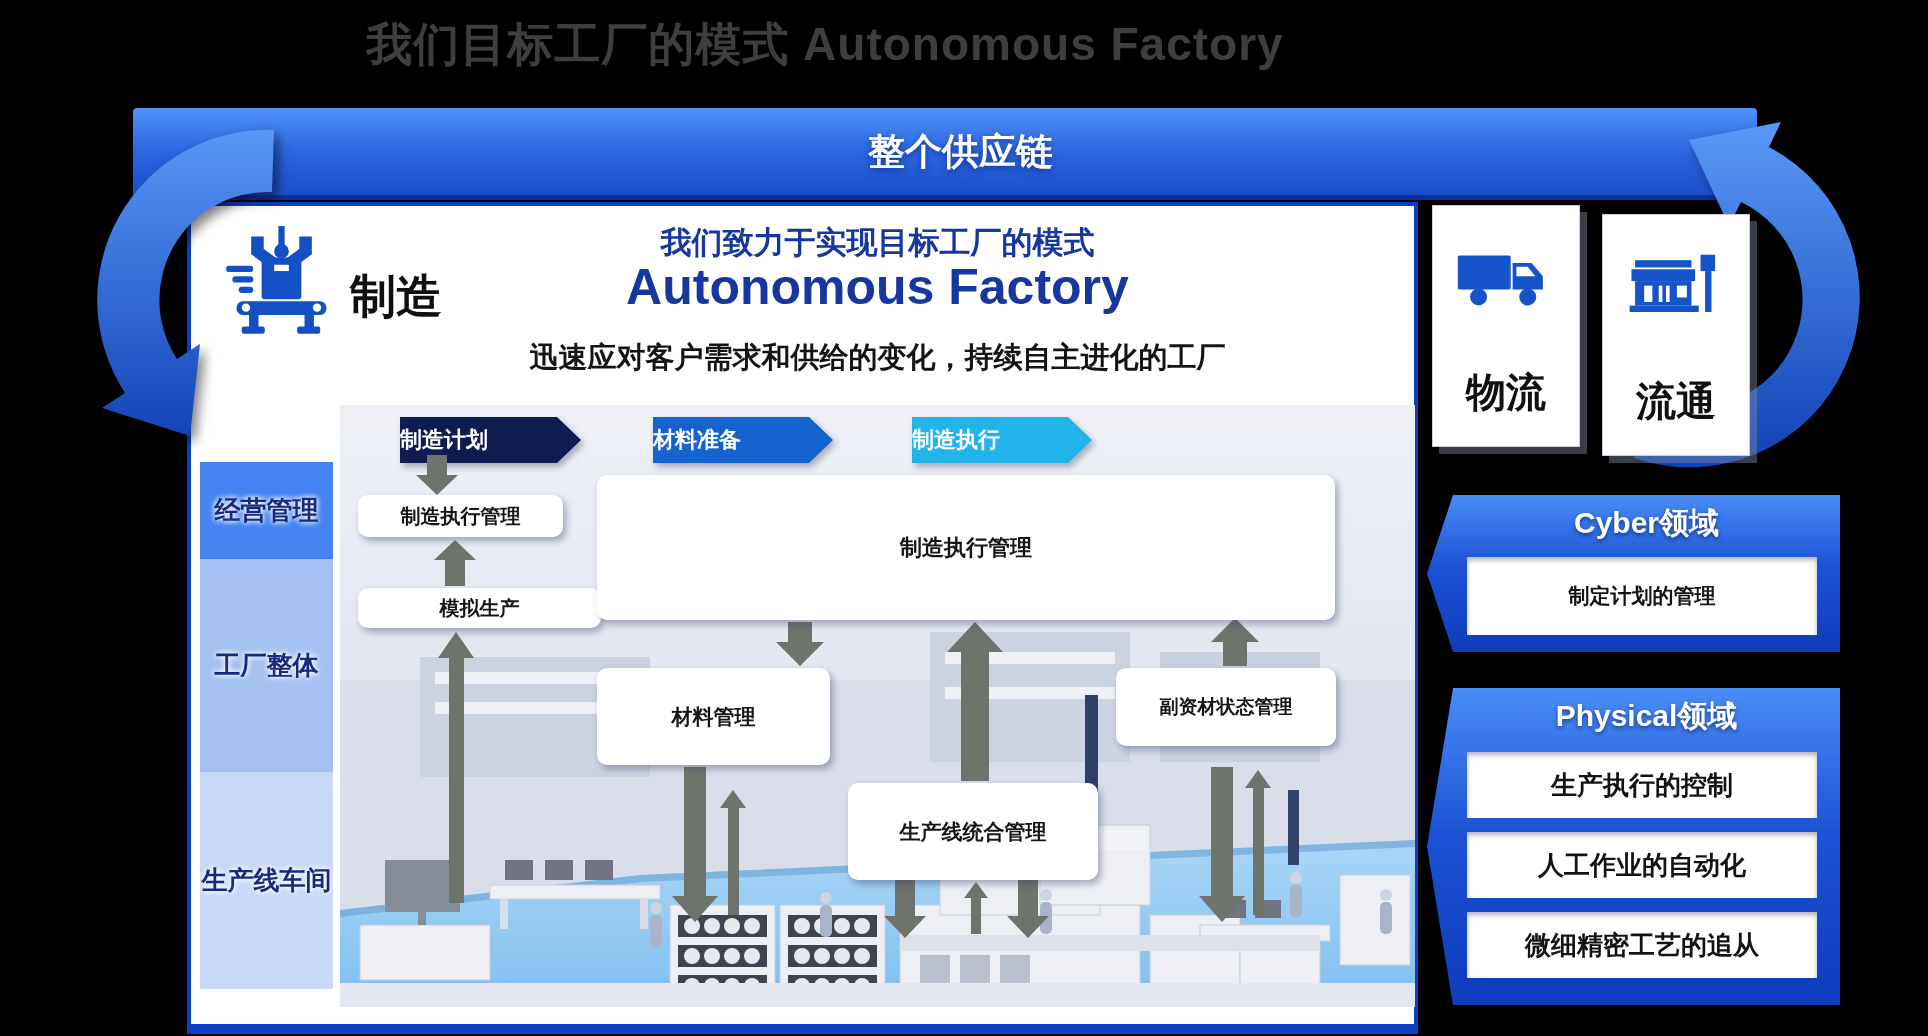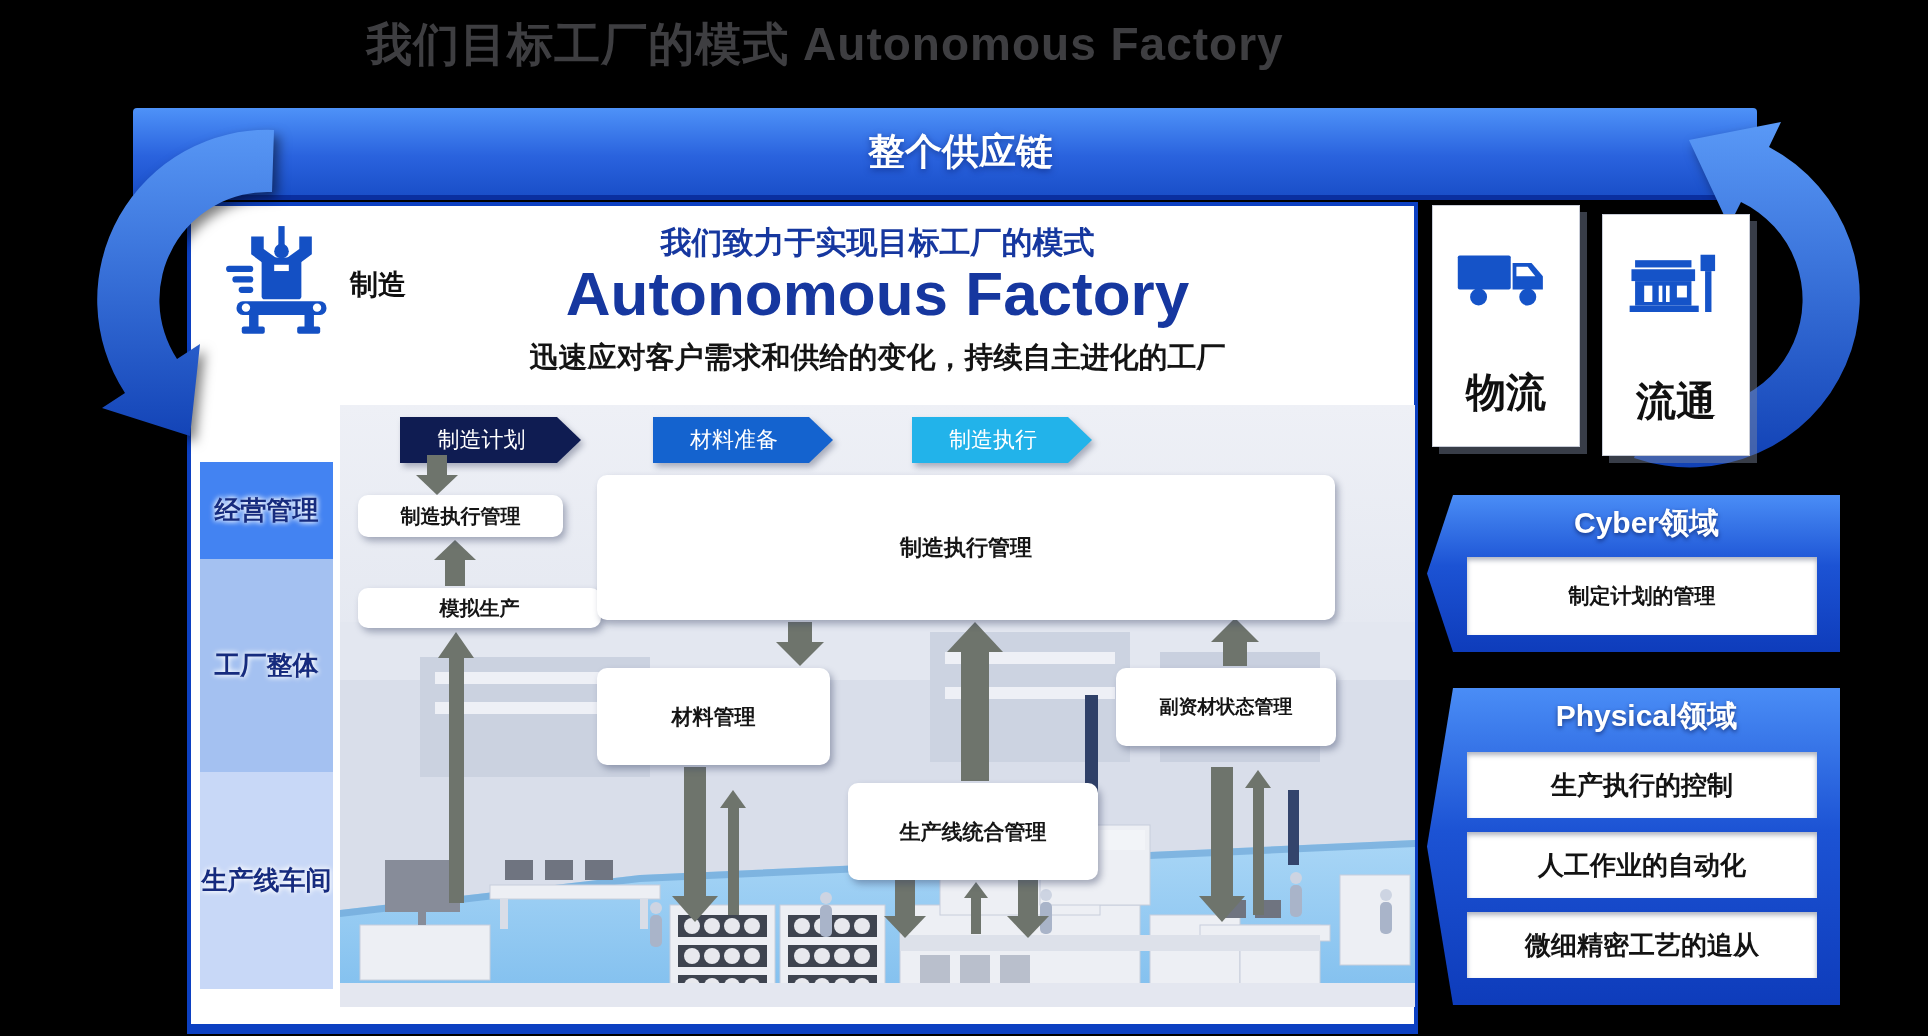--- a/index.html
+++ b/index.html
@@ -11,43 +11,43 @@
 
   .banner{position:absolute;left:133px;top:108px;width:1624px;height:87px;
           background:linear-gradient(180deg,#4E92F8 0%,#2A63DE 55%,#1A4FC9 100%);
           border-bottom:5px solid #0A2FA0;border-radius:4px;z-index:1;
           display:flex;align-items:center;justify-content:center;}
   .banner span{font-size:37px;font-weight:800;color:#fff;text-shadow:0 2px 6px rgba(0,20,90,.55);margin-left:31px;}
 
   .panel{position:absolute;left:187px;top:202px;width:1231px;height:832px;background:#fff;
          border:4px solid #0C40C2;border-bottom-width:10px;box-sizing:border-box;z-index:2;}
 
-  .mfg-label{position:absolute;left:350px;top:266px;font-size:28px;font-weight:800;color:#101010;z-index:3;}
+  .mfg-label{position:absolute;left:350px;top:266px;font-size:46px;font-weight:800;color:#101010;z-index:3;}
   .headline{position:absolute;left:340px;top:222px;width:1075px;text-align:center;
             font-size:31px;font-weight:800;color:#16379F;z-index:3;}
   .headline-en{position:absolute;left:340px;top:258px;width:1075px;text-align:center;
-            font-size:62px;font-weight:800;color:#16379F;z-index:3;}
+            font-size:50px;font-weight:800;color:#16379F;z-index:3;}
   .subtitle{position:absolute;left:340px;top:338px;width:1075px;text-align:center;
             font-size:29px;font-weight:600;color:#141414;z-index:3;}
 
   .sideblock{position:absolute;left:200px;width:133px;display:flex;align-items:center;
              justify-content:center;z-index:3;font-size:26px;font-weight:800;color:#162B7E;
              text-shadow:0 0 5px #fff,0 0 6px #fff;text-align:center;}
   .sb1{top:462px;height:97px;background:#4383F2;}
   .sb2{top:559px;height:213px;background:#A4C1F1;}
   .sb3{top:772px;height:217px;background:#C8D8F7;}
 
   .diagram{position:absolute;left:340px;top:405px;width:1075px;height:602px;z-index:3;
            background:linear-gradient(180deg,#eef0f6 0%,#e3e7f0 45%,#dde2ec 100%);overflow:hidden;}
   .scene{position:absolute;left:0;bottom:0;}
 
   .chev-w{position:absolute;z-index:4;filter:drop-shadow(3px 4px 3px rgba(40,50,80,.35));}
-  .chev{height:46px;display:flex;align-items:center;justify-content:center;padding-right:18px;
+  .chev{height:46px;display:flex;align-items:center;justify-content:flex-start;padding-right:18px;
         clip-path:polygon(0 0,calc(100% - 24px) 0,100% 50%,calc(100% - 24px) 100%,0 100%);
-        font-size:22px;font-weight:400;color:#fff;}
+        font-size:22px;font-weight:700;color:#fff;}
 
   .wbox{position:absolute;background:#fff;border-radius:10px;z-index:5;
         display:flex;align-items:center;justify-content:center;text-align:center;
         font-weight:800;color:#151515;box-shadow:3px 4px 7px rgba(50,60,95,.4);}
 
   .garr{position:absolute;display:flex;flex-direction:column;align-items:center;z-index:4;}
   .garr .sh{background:#6E746C;flex:1;}
   .garr .hd{width:0;height:0;border-style:solid;}
 
   .arcs{position:absolute;left:0;top:0;z-index:6;pointer-events:none;}

